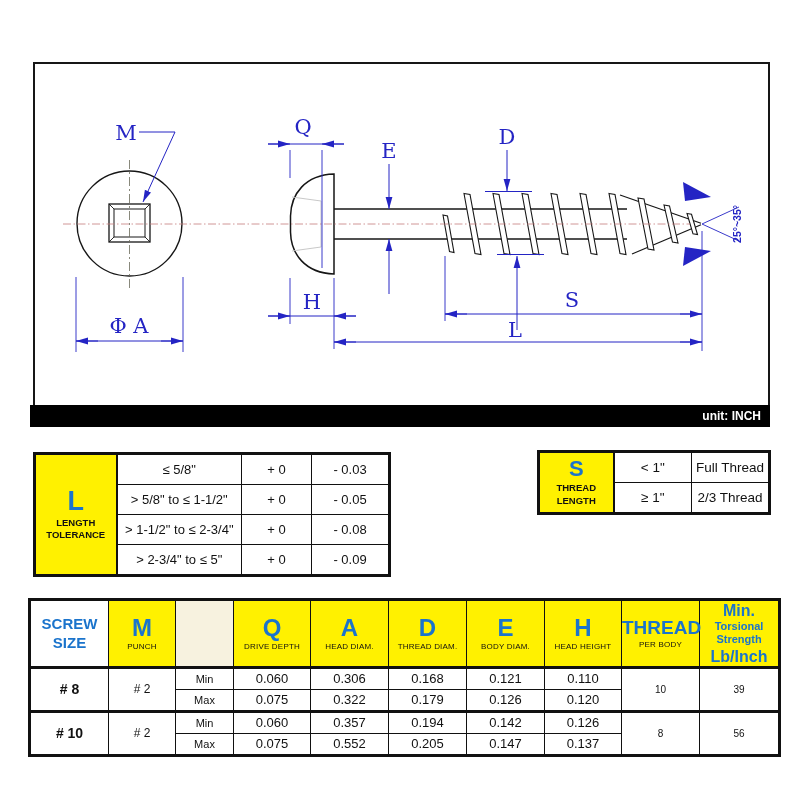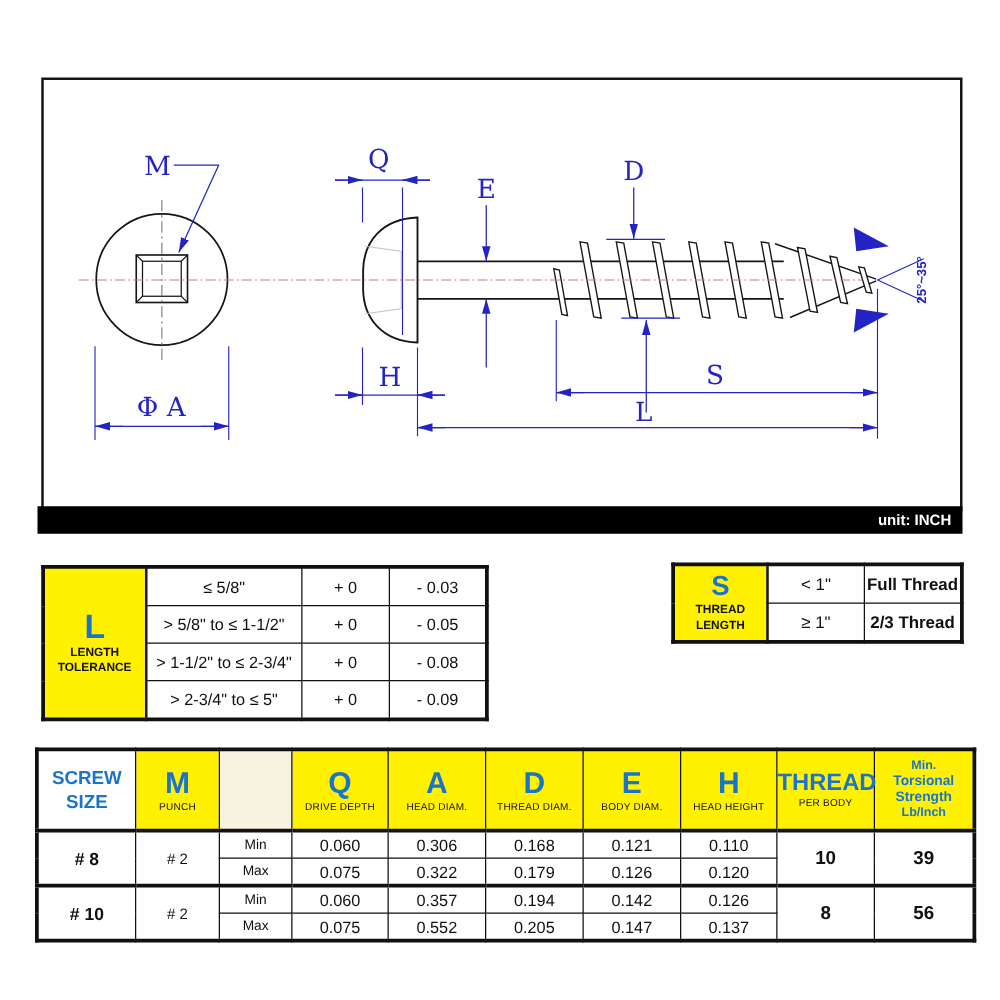--- a/index.html
+++ b/index.html
@@ -15,39 +15,39 @@
   .tol{left:33px;top:452px;width:355px;}
   .tol td{height:29px;font-size:13px;}
   .ycell{background:#fff100;border:2.5px solid #111 !important;}
   .bigsym{color:#1b74cc;font-weight:bold;font-size:27px;line-height:1;}
   .bigsym.smaller{font-size:22px;}
   .symtitle{font-weight:bold;font-size:9.5px;line-height:1.3;margin-top:2px;color:#111;}
   .pm{font-size:14px;}
   
   .stbl{left:537px;top:450px;width:231px;}
   .stbl td{height:29px;font-size:13.5px;}
-  .boldtxt{font-weight:bold;}
+  .boldtxt{font-weight:normal;}
   
   .spec{left:28px;top:598px;width:750px;}
   .spec td{border:2px solid #111;}
   .spec .hrow td{border-bottom-width:3px;height:62px;}
   .hc{background:#fff100;}
   .blankhc{background:#f7f2df;}
   .screwhc{background:#ffffff;color:#1b74cc;font-weight:bold;font-size:15px;line-height:1.3;}
   .sym2{color:#1b74cc;font-weight:bold;font-size:24px;line-height:1.05;}
   .threadsym{font-size:19px;}
   .sub2{color:#111;font-weight:normal;font-size:8px;letter-spacing:.2px;margin-top:2px;}
   .strline{color:#1b74cc;font-weight:bold;font-size:11px;line-height:1.2;}
-  .strline.sm{font-size:10px;}
+  .strline.sm{font-size:16px;}
   .spec tr.datarow td{height:20px;}
   .size-val{font-weight:bold;font-size:14px;}
   .punch-val{font-size:12px;}
   .mm{font-size:11px;}
   .num{font-size:13px;}
-  .big-val{font-weight:bold;font-size:15px;}
+  .big-val{font-weight:normal;font-size:10px;}
   .tt{border-top-width:1px !important;}
   .gt{border-top-width:3px !important;}
   
   .dlabel{font-family:"DejaVu Serif",serif;font-size:21px;fill:#2424c4;}
   .angletxt{font-family:"Liberation Sans",sans-serif;font-size:10.5px;font-weight:bold;fill:#2424c4;}
 </style>
 </head>
 <body>
 
 <div class="drawing-box">

